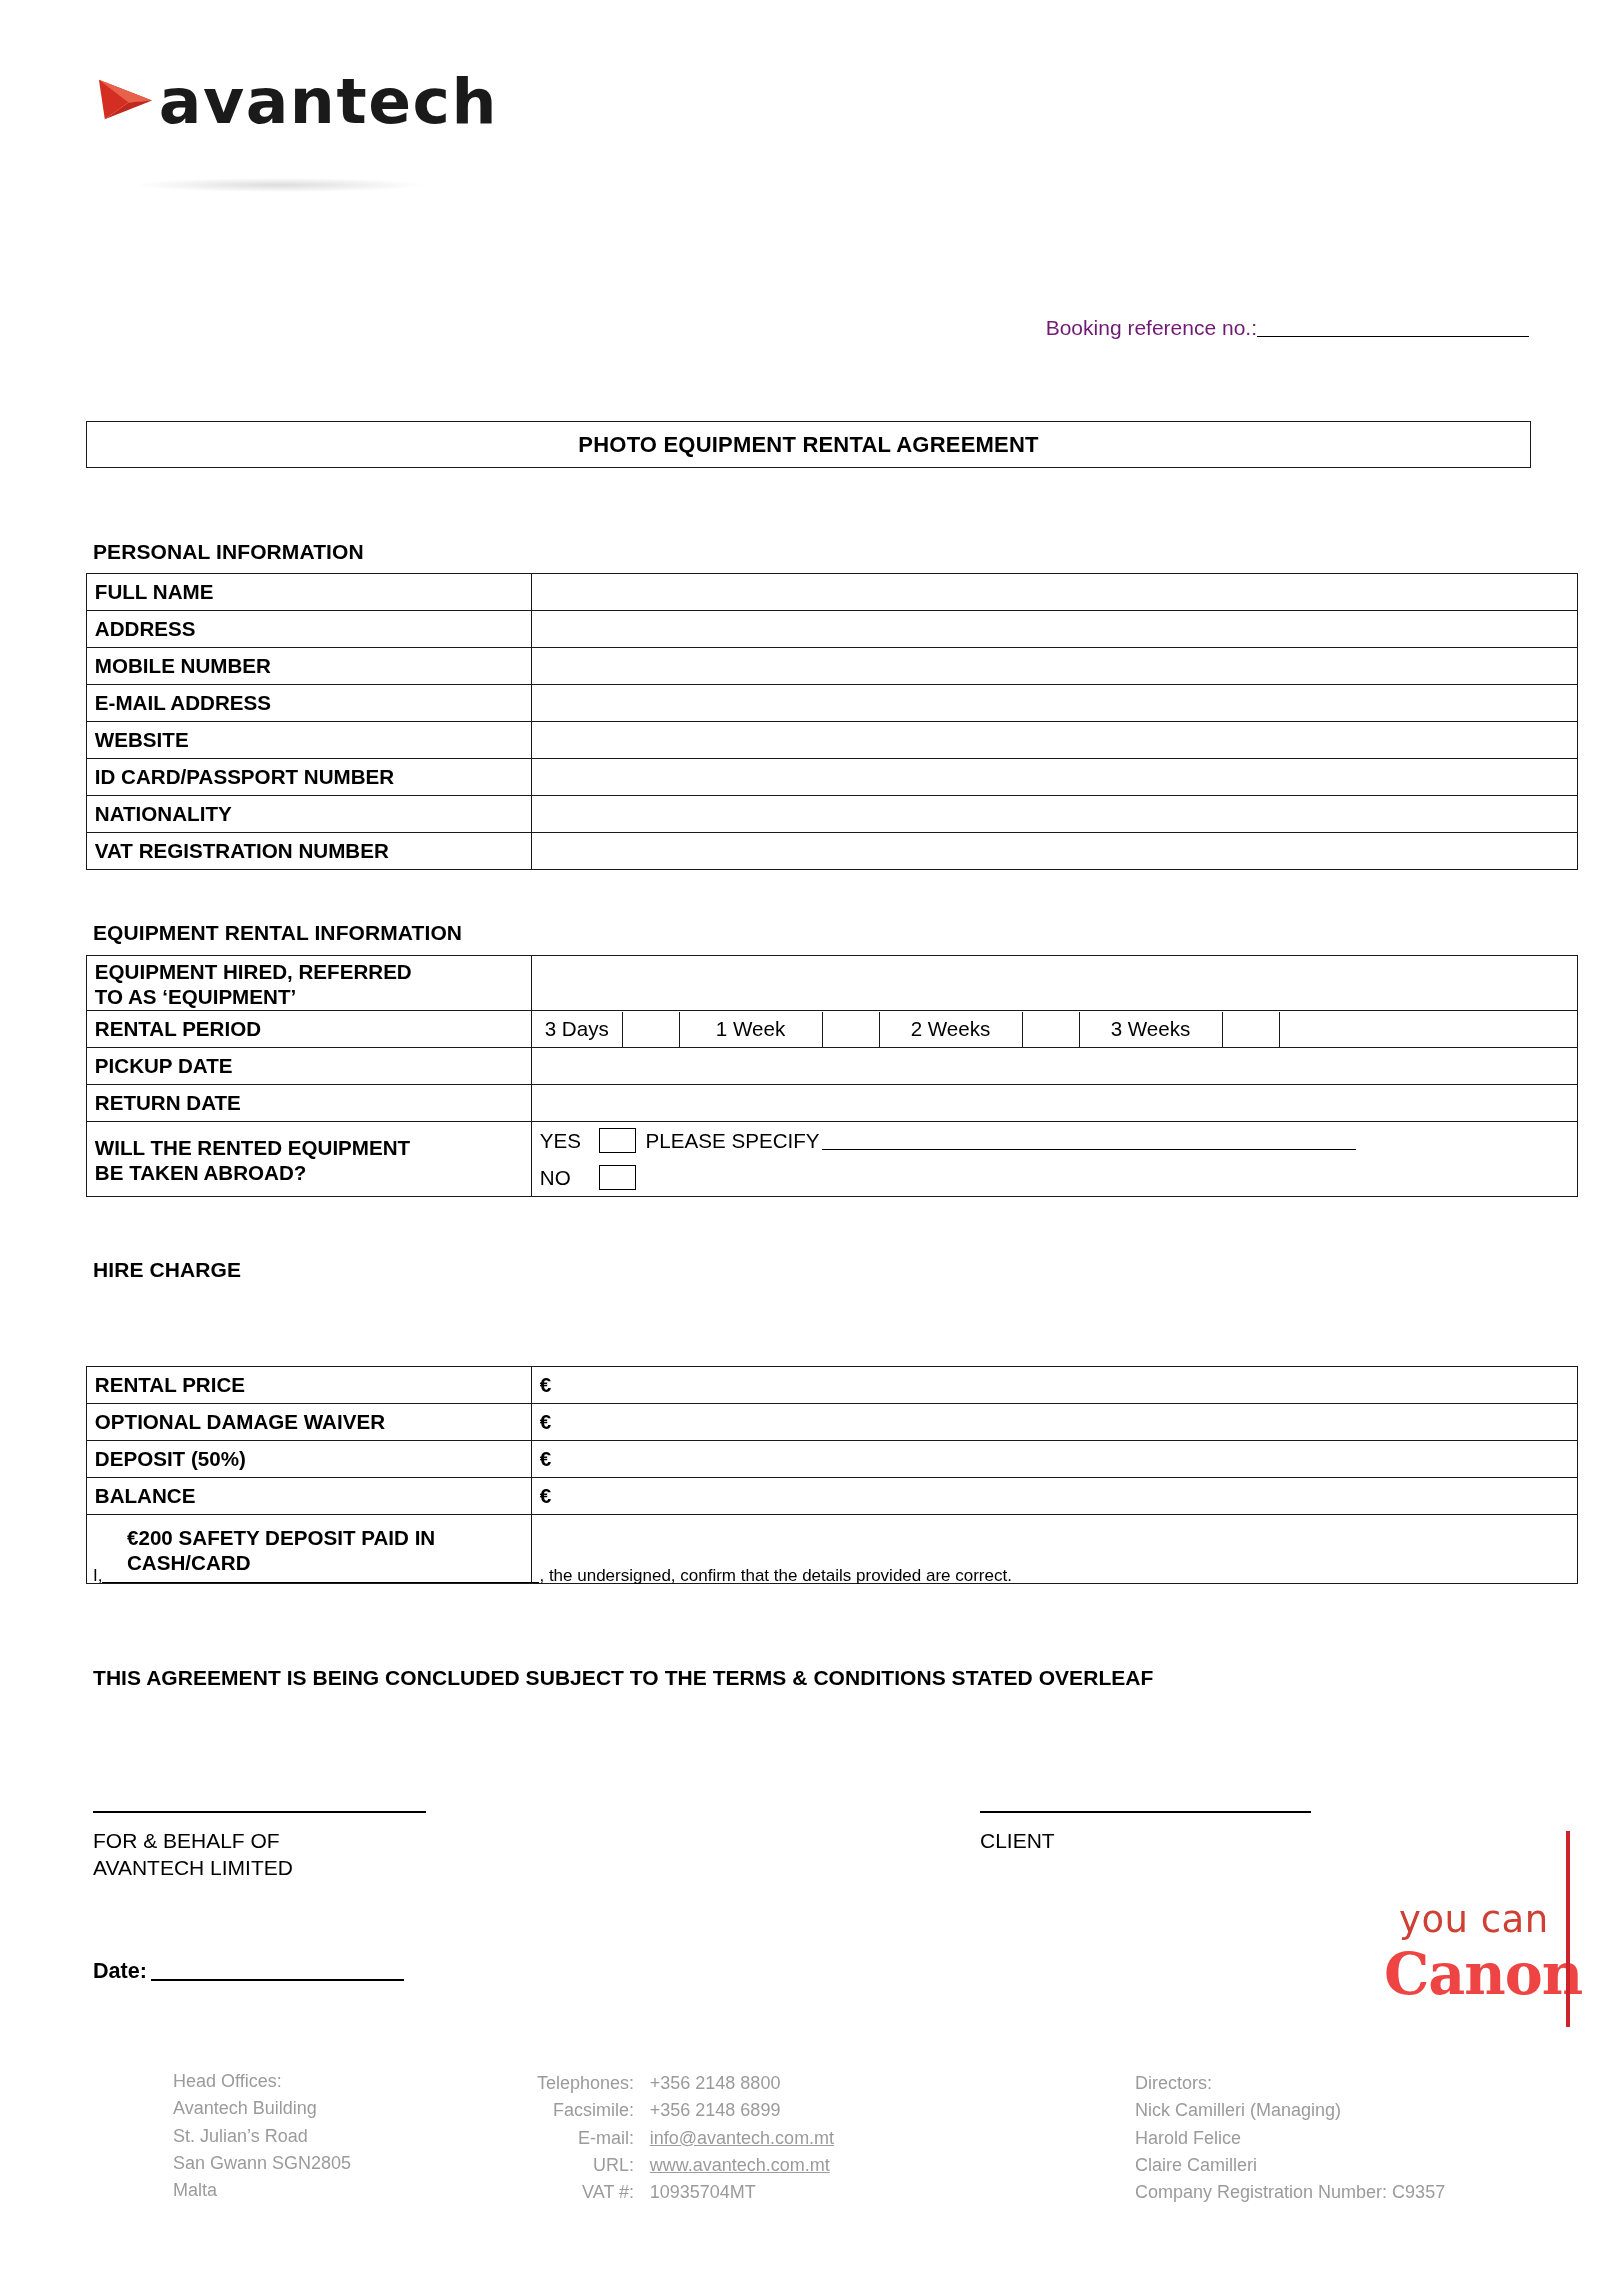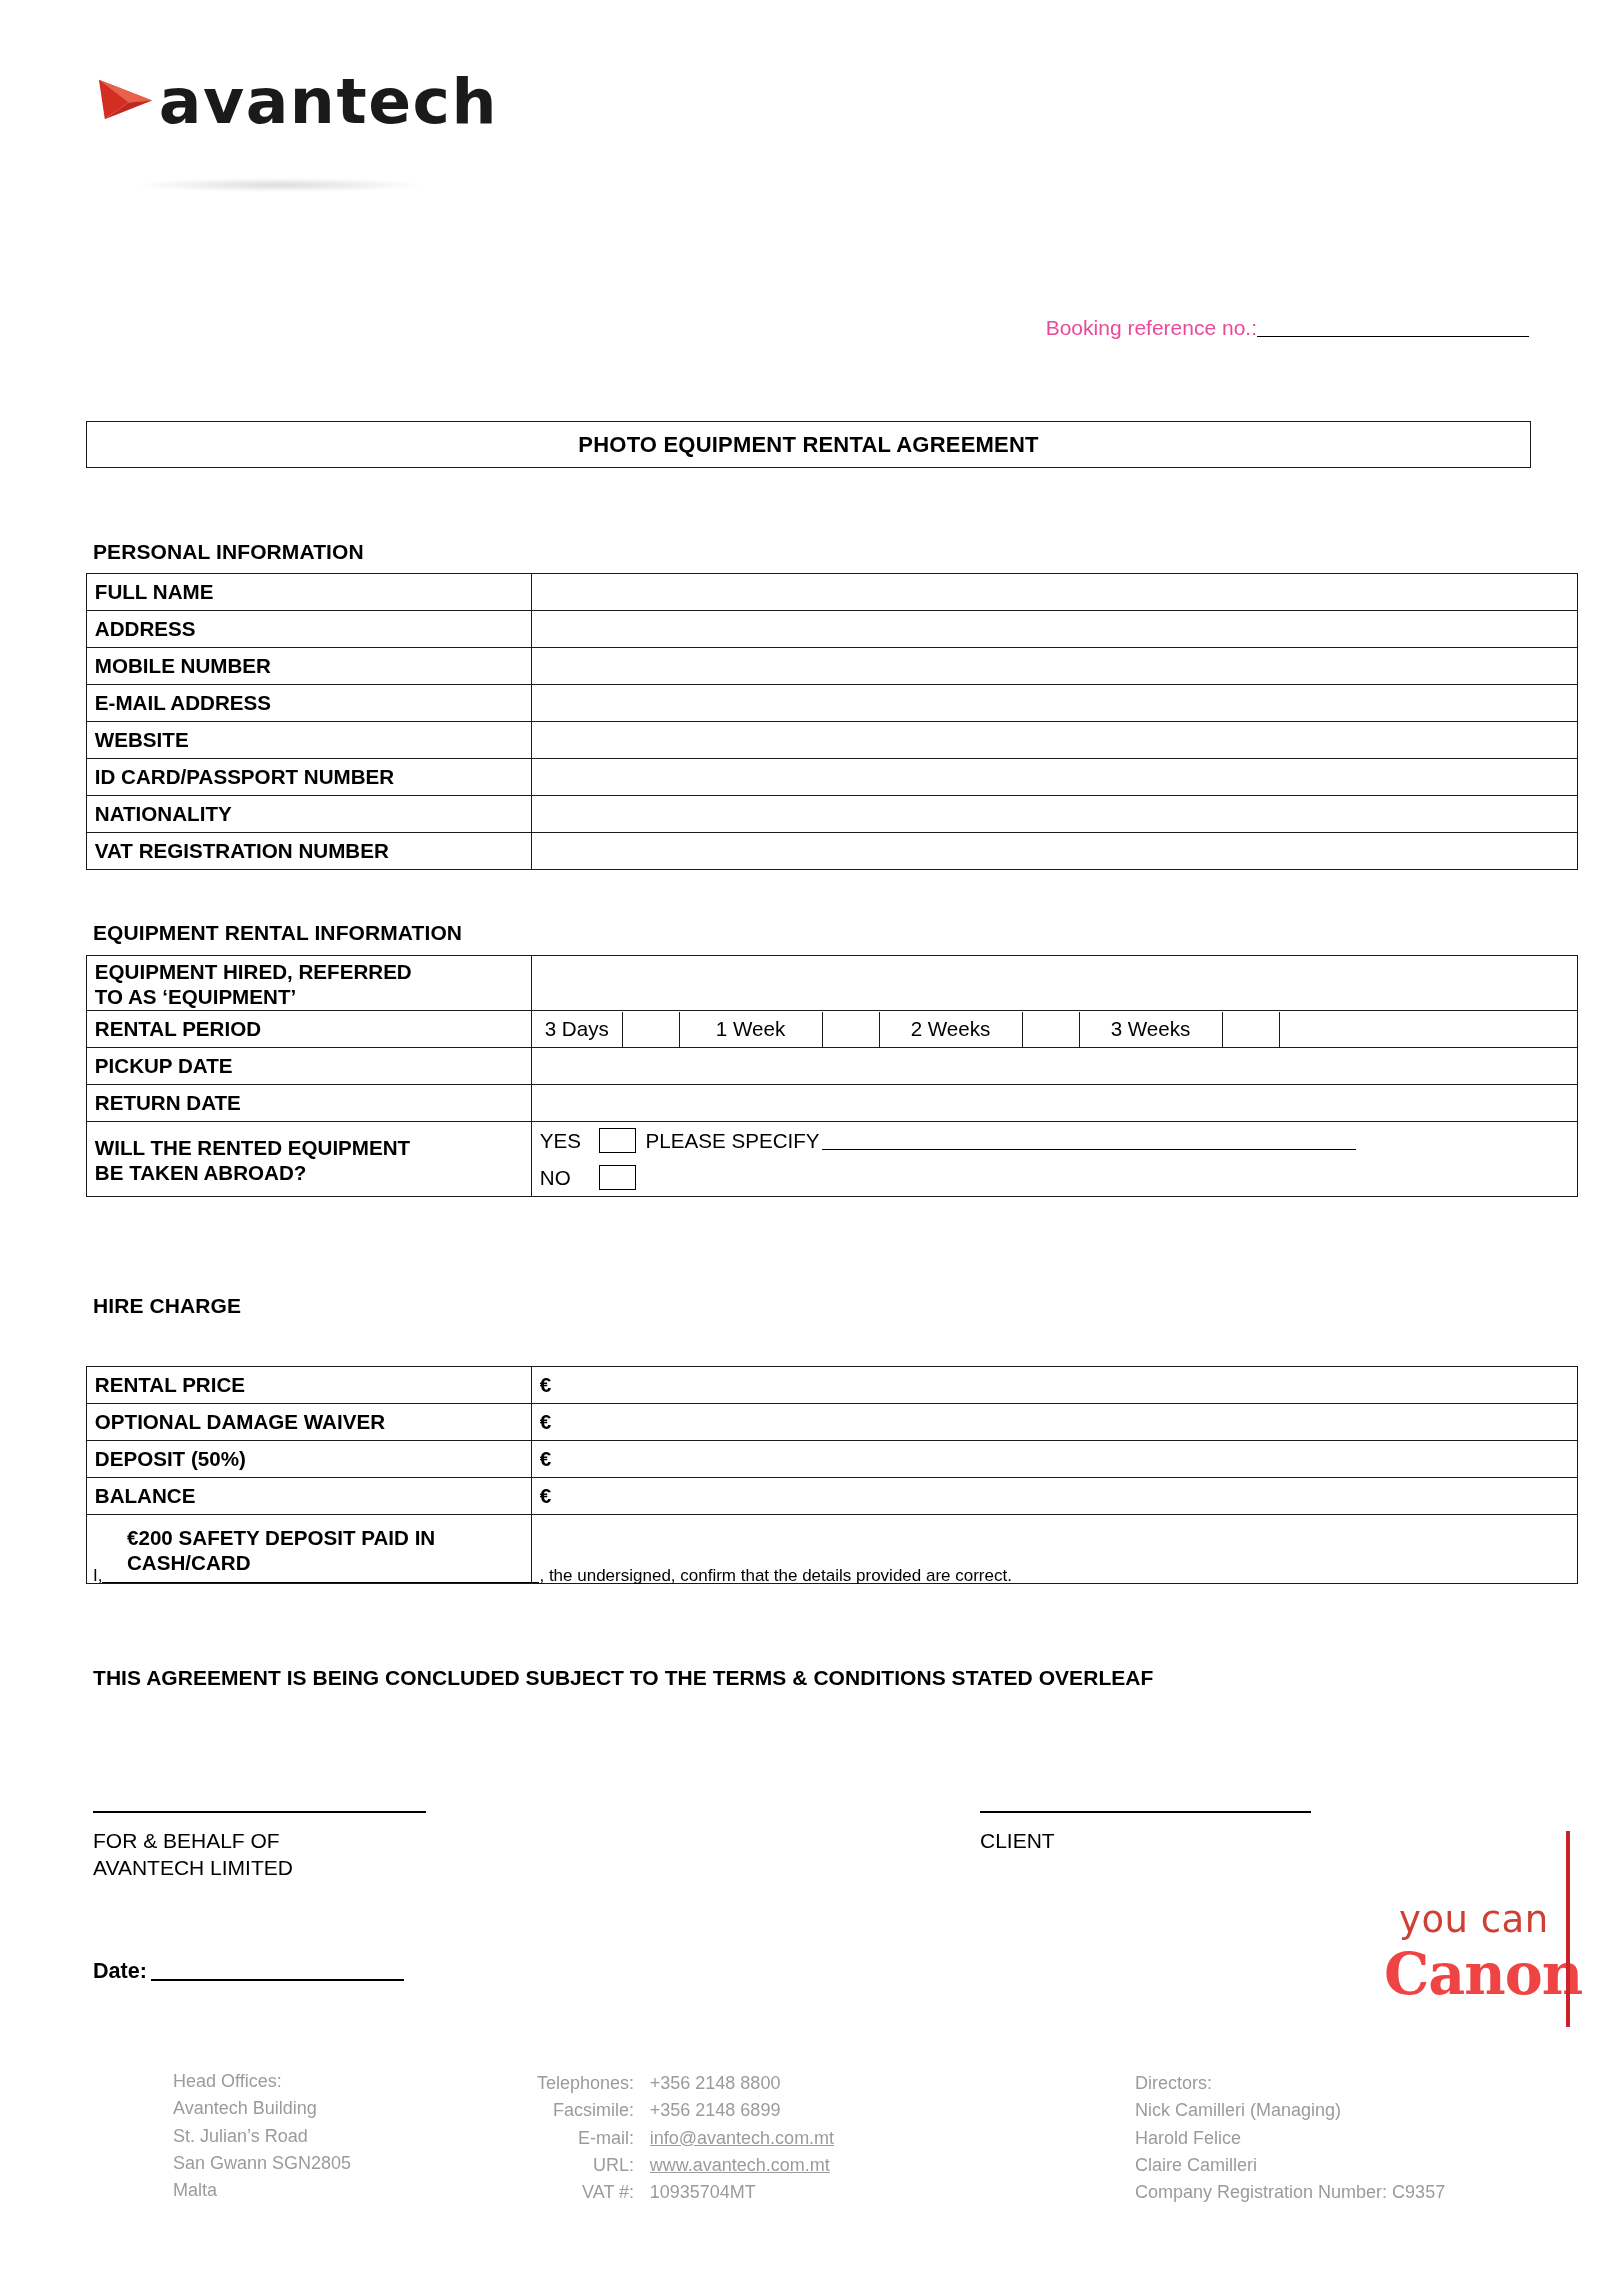--- a/index.html
+++ b/index.html
@@ -52,21 +52,21 @@
     height: 13.7px;
     background: radial-gradient(ellipse at center, rgba(150,150,150,0.33) 0%, rgba(255,255,255,0) 72%);
   }
 
   
   .booking-ref {
     position: absolute;
     right: 93px;
     top: 316px;
     font-size: 21px;
-    color: #ec4899;
+    color: #701a75;
     white-space: nowrap;
   }
   .ref-blank {
     display: inline-block;
     width: 272px;
     border-bottom: 1.6px solid #000;
     vertical-align: -2px;
   }
 
   
@@ -92,21 +92,21 @@
   
   .sec-head {
     position: absolute;
     left: 93px;
     font-size: 21px;
     font-weight: bold;
     letter-spacing: 0.1px;
   }
   #sec-personal { top: 540px; }
   #sec-equipment { top: 921px; }
-  #sec-hire { top: 1258px; margin-top: 36px; }
+  #sec-hire { top: 1258px; }
 
   
   table.form-table {
     position: absolute;
     left: 86px;
     width: 1492px;
     border-collapse: collapse;
     table-layout: fixed;
   }
   table.form-table td {

